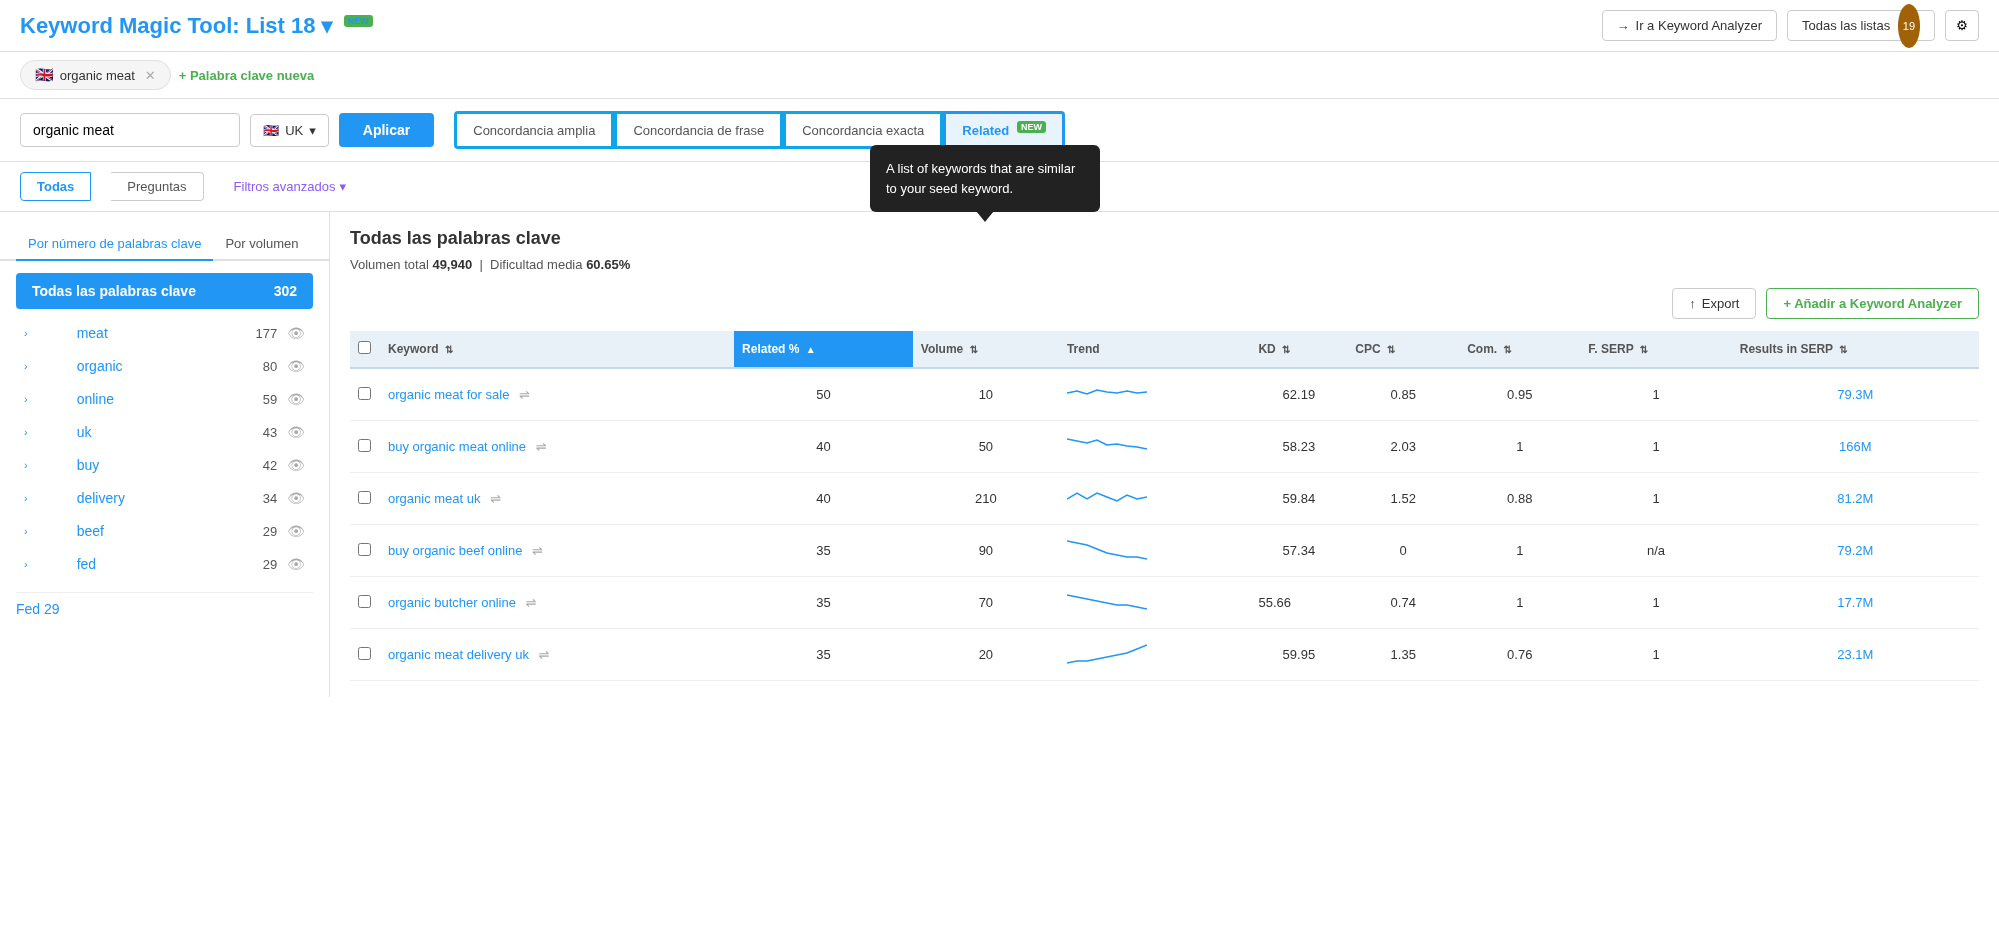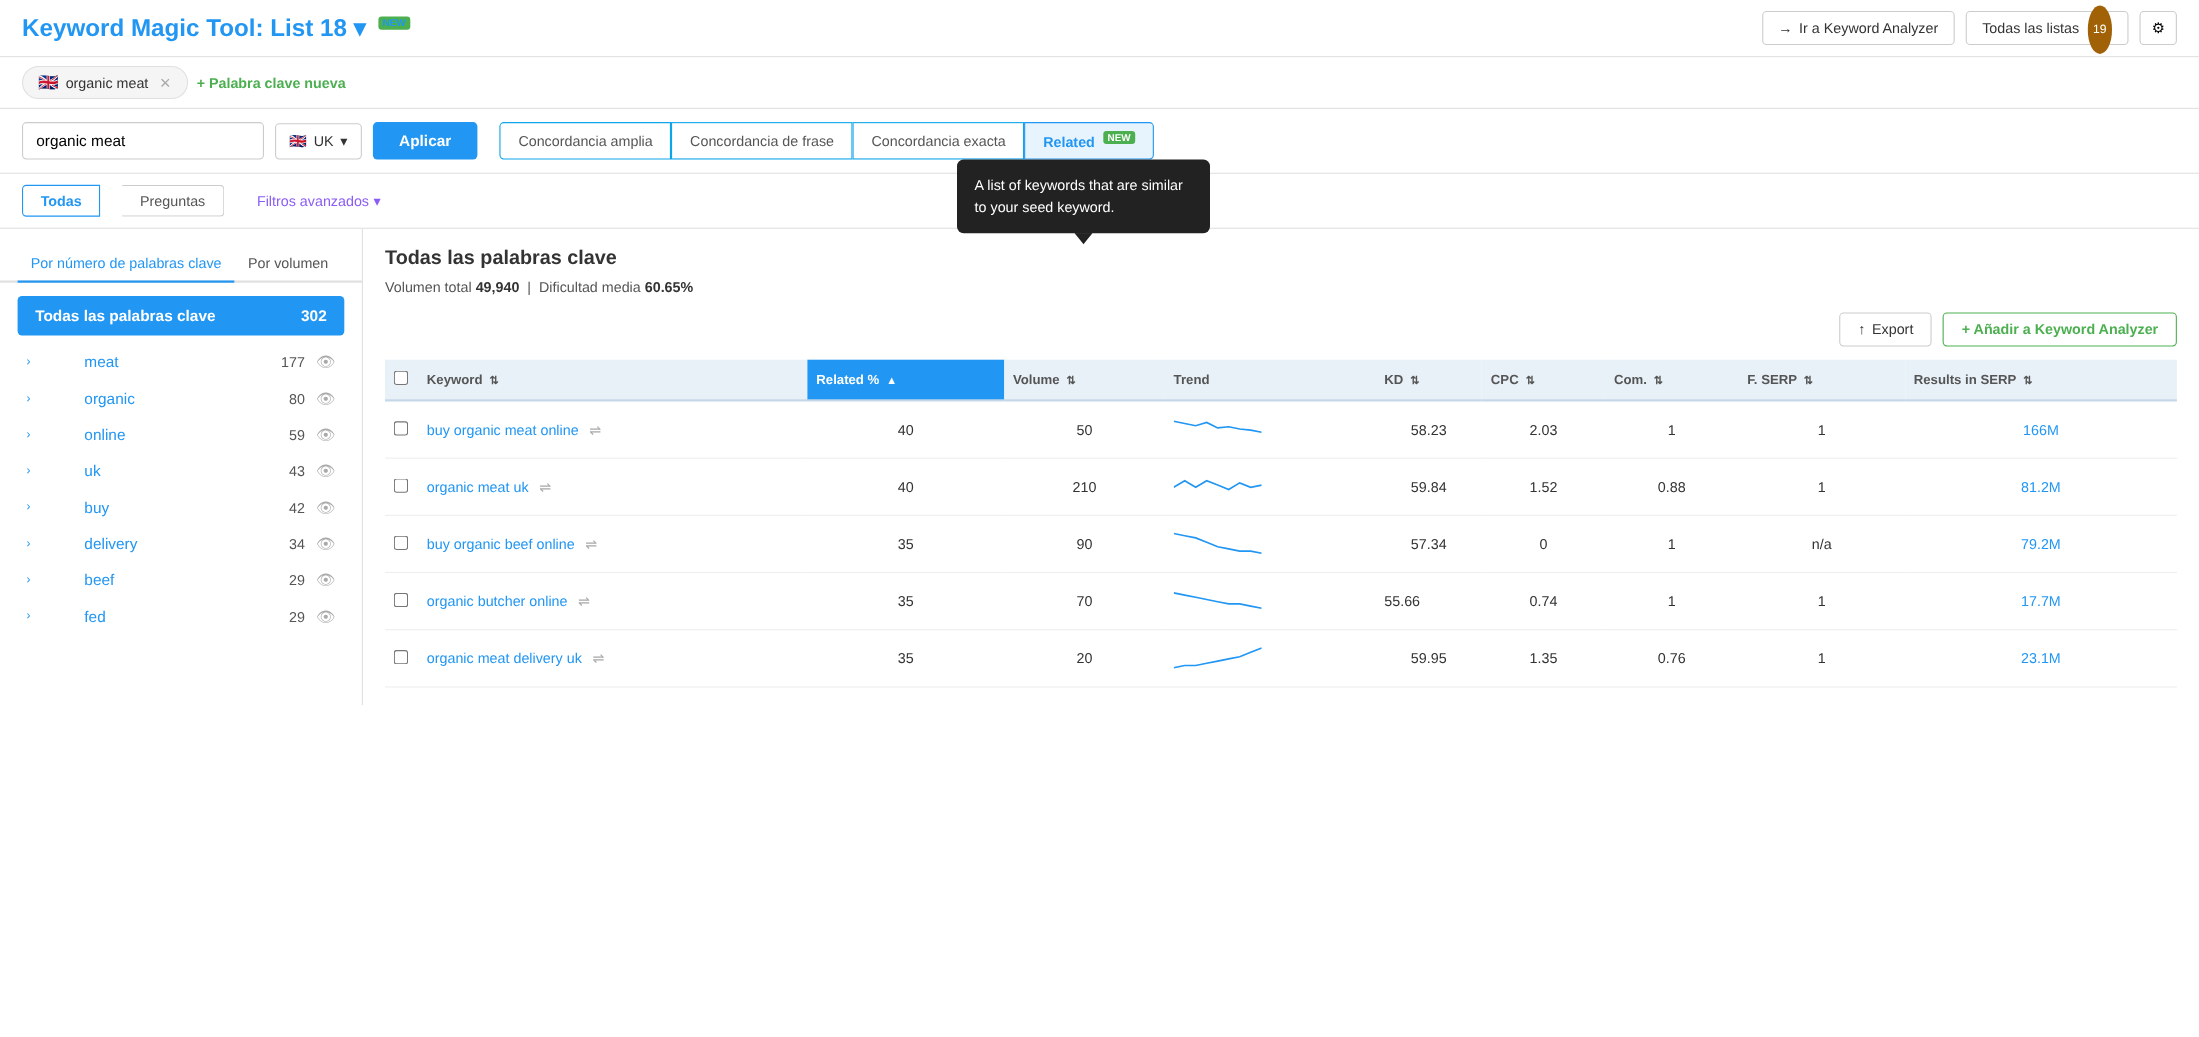--- a/index.html
+++ b/index.html
@@ -22,21 +22,21 @@
     .tab-keyword { display: flex; align-items: center; gap: 6px; background: #f5f5f5; border: 1px solid #e0e0e0; border-radius: 20px; padding: 5px 14px; cursor: pointer; font-size: 13px; }
     .tab-keyword .flag { font-size: 15px; }
     .btn-add-keyword { color: #4caf50; background: none; border: none; cursor: pointer; font-size: 13px; font-weight: bold; }
 
     
     .search-bar { display: flex; align-items: center; padding: 12px 20px; gap: 10px; border-bottom: 1px solid #e0e0e0; }
     .search-input { border: 1px solid #ccc; border-radius: 4px; padding: 8px 12px; font-size: 14px; width: 220px; }
     .country-select { display: flex; align-items: center; gap: 6px; border: 1px solid #ccc; border-radius: 4px; padding: 8px 12px; cursor: pointer; background: #fff; font-size: 13px; }
     .btn-apply { background: #2196f3; color: #fff; border: none; border-radius: 4px; padding: 9px 24px; cursor: pointer; font-size: 14px; font-weight: bold; }
     .match-tabs { display: flex; gap: 0; margin-left: 10px; }
-    .match-tab { border: 1px solid #0ea5e9; background: #fff; padding: 8px 16px; cursor: pointer; font-size: 13px; color: #555; }
+    .match-tab { border: 3px solid #0ea5e9; background: #fff; padding: 8px 16px; cursor: pointer; font-size: 13px; color: #555; }
     .match-tab:first-child { border-radius: 4px 0 0 4px; }
     .match-tab:last-child { border-radius: 0 4px 4px 0; }
     .match-tab.active { background: #e8f4fd; border-color: #2196f3; color: #2196f3; font-weight: bold; }
 
     
     .filter-bar { display: flex; align-items: center; padding: 10px 20px; gap: 20px; border-bottom: 1px solid #e0e0e0; }
     .btn-todas { border: 1px solid #2196f3; background: #fff; color: #2196f3; padding: 6px 16px; border-radius: 4px 0 0 4px; cursor: pointer; font-size: 13px; font-weight: bold; }
     .btn-preguntas { border: 1px solid #ccc; background: #fff; color: #555; padding: 6px 16px; border-radius: 0 4px 4px 0; cursor: pointer; font-size: 13px; border-left: none; }
     .btn-filtros { color: #8b5cf6; background: none; border: none; cursor: pointer; font-size: 13px; display: flex; align-items: center; gap: 4px; margin-left: 10px; }
 
@@ -205,20 +205,25 @@
       <span class="sidebar-item-label">beef</span>
       <span class="sidebar-item-count">29</span>
       <span class="sidebar-item-eye">👁</span>
     </div>
     <div class="sidebar-item">
       <span class="sidebar-chevron">›</span>
       <span class="sidebar-item-label">fed</span>
       <span class="sidebar-item-count">29</span>
       <span class="sidebar-item-eye">👁</span>
     </div>
+    <div style="padding: 8px 16px; margin-top: 4px;">
+      <div style="border-top: 1px solid #eee; padding-top: 8px;">
+        <span style="color: #2196f3; font-size: 14px;">Fed 29</span>
+      </div>
+    </div>
   </div>
 
   <div class="content">
     <div class="content-title">Todas las palabras clave</div>
     <div class="content-meta">
       <span>Volumen total</span>
       <strong>49,940</strong>
       &nbsp;|&nbsp;
       <span>Dificultad media</span>
       <strong>60.65%</strong>
@@ -270,20 +275,41 @@
             <span>F. SERP</span>
             <span class="sort-icon">⇅</span>
           </th>
           <th>
             <span>Results in SERP</span>
             <span class="sort-icon">⇅</span>
           </th>
         </tr>
       </thead>
       <tbody id="table-body">
+      <tr>
+    <td>
+      <input type="checkbox" style="">
+    </td>
+    <td>
+      <a href="#" class="kw-link">organic meat for sale</a>
+      <span style="margin-left:6px; color:#aaa; cursor:pointer;">⇌</span>
+    </td>
+    <td style="text-align:center;">50</td>
+    <td style="text-align:center;">10</td>
+    <td><svg class="sparkline" viewBox="0 0 80 28" xmlns="http://www.w3.org/2000/svg">
+    <polyline points="0,14 10,12 20,15 30,11 40,13 50,14 60,12 70,14 80,13" fill="none" stroke="#2196f3" stroke-width="1.5"></polyline>
+  </svg></td>
+    <td style="text-align:center;">62.19</td>
+    <td style="text-align:center;">0.85</td>
+    <td style="text-align:center;">0.95</td>
+    <td style="text-align:center;">1</td>
+    <td style="text-align:center;">
+      <a href="#" class="results-link">79.3M</a>
+    </td>
+  </tr>
           <tr>
     <td>
       <input type="checkbox" style="">
     </td>
     <td>
       <a href="#" class="kw-link">buy organic meat online</a>
       <span style="margin-left:6px; color:#aaa; cursor:pointer;">⇌</span>
     </td>
     <td style="text-align:center;">40</td>
     <td style="text-align:center;">50</td>

